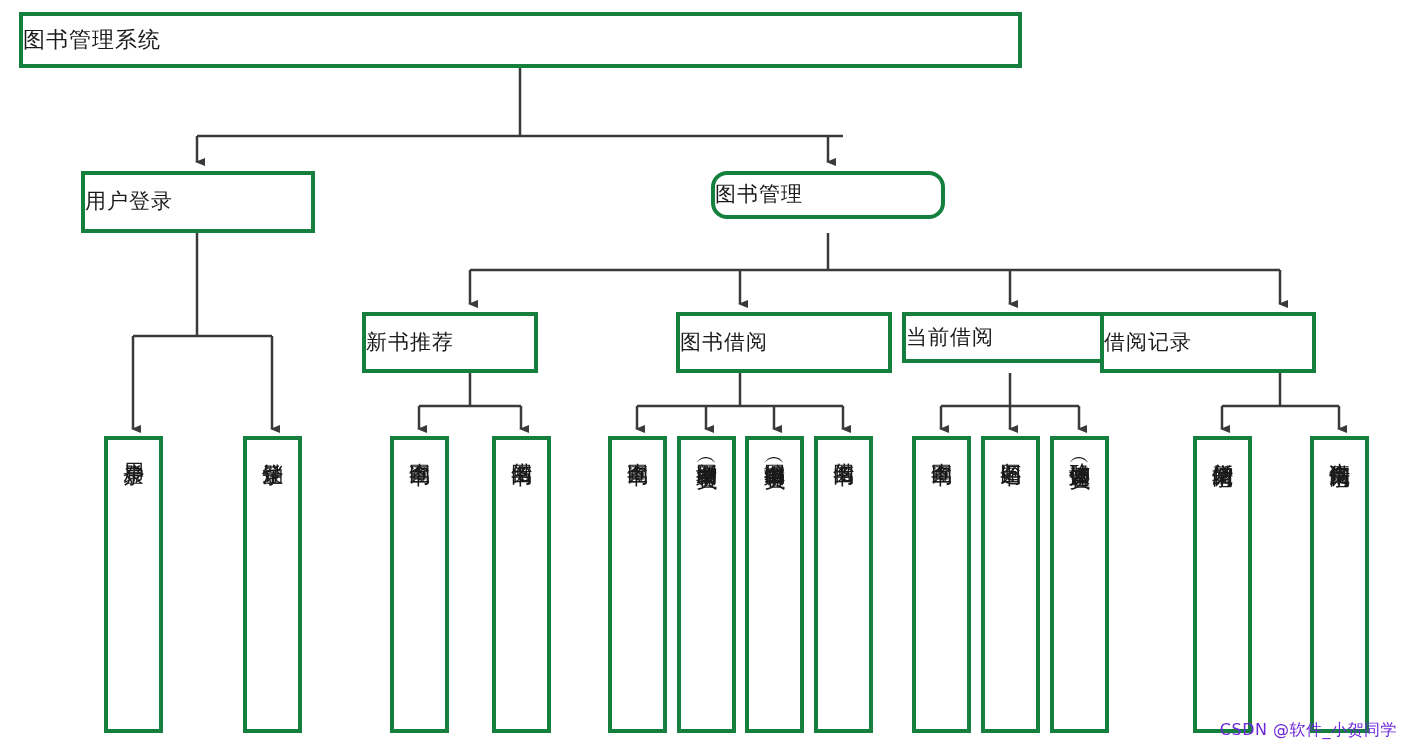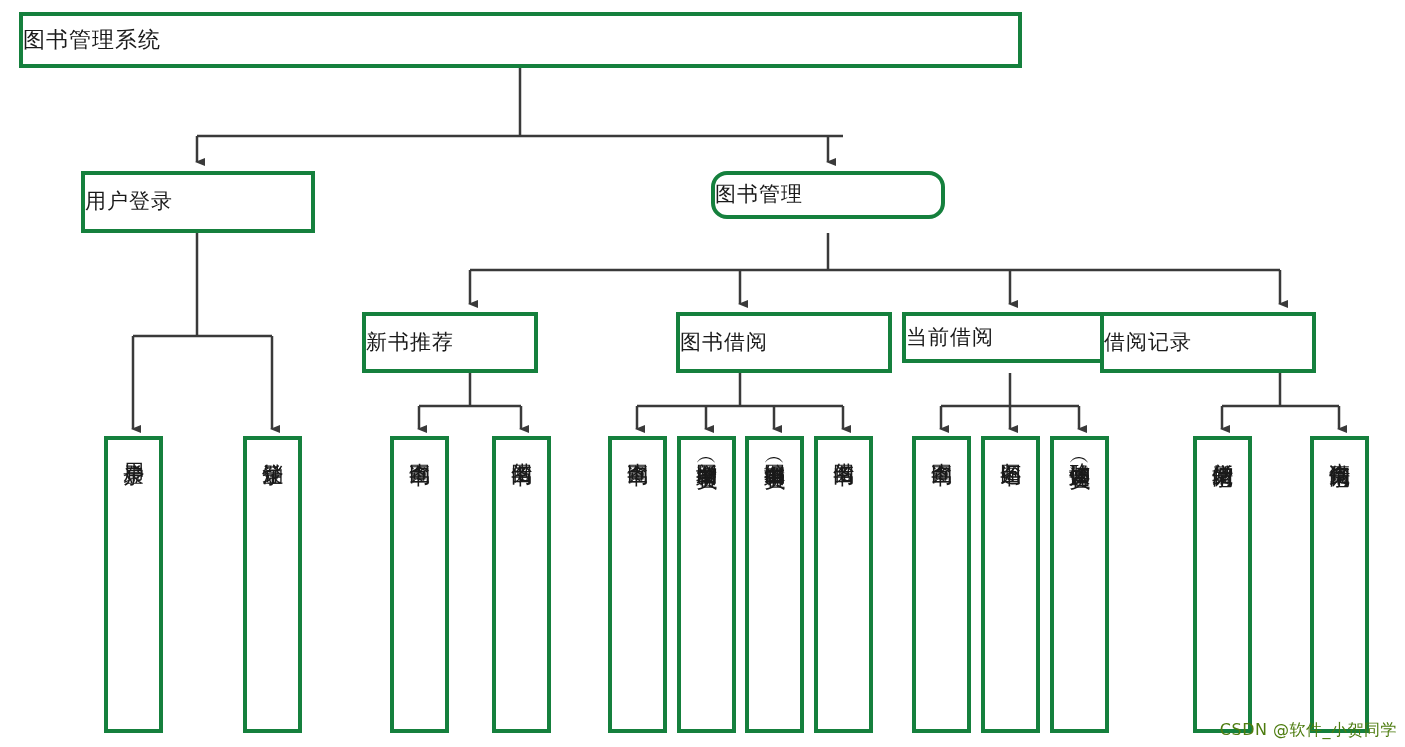--- a/index.html
+++ b/index.html
@@ -57,21 +57,21 @@
     text-align: center;
   }
   .node.root {
     font-size: 22px;
   }
   .watermark {
     position: absolute;
     right: 8px;
     bottom: 6px;
     font-size: 16px;
-    color: #4d7c0f;
+    color: #6d28d9;
     letter-spacing: 0.5px;
     white-space: nowrap;
     user-select: none;
   }
 </style>
 </head>
 <body>
 
 <div id="canvas">
 

